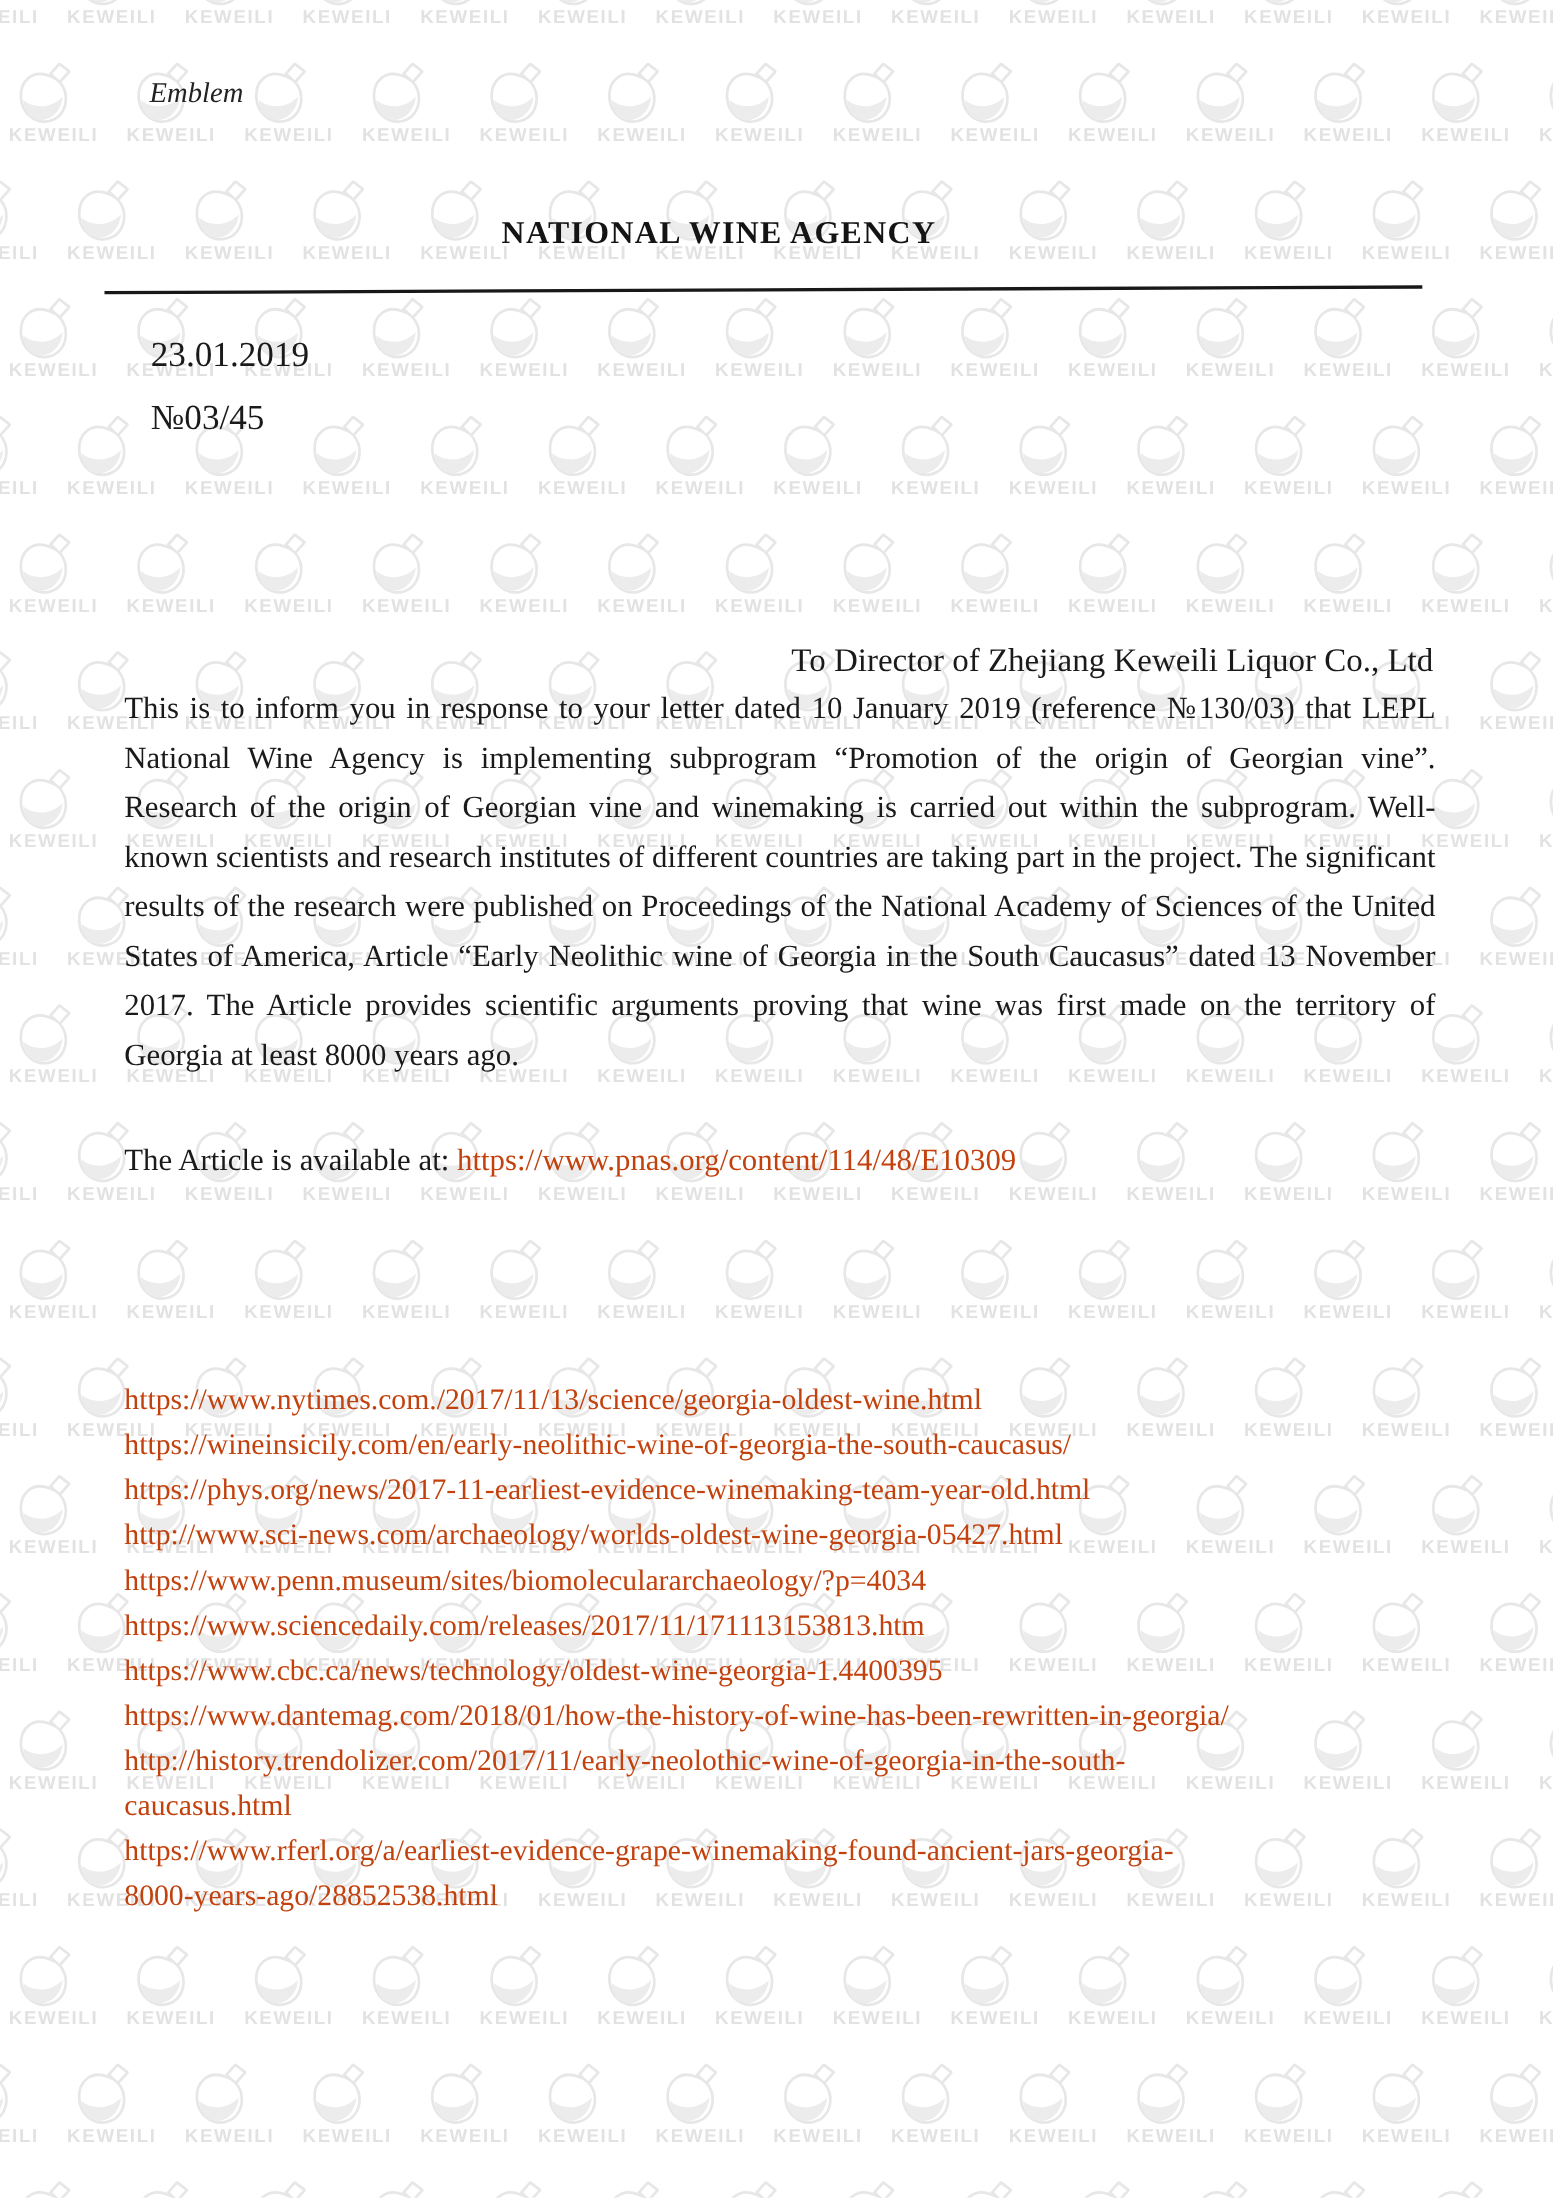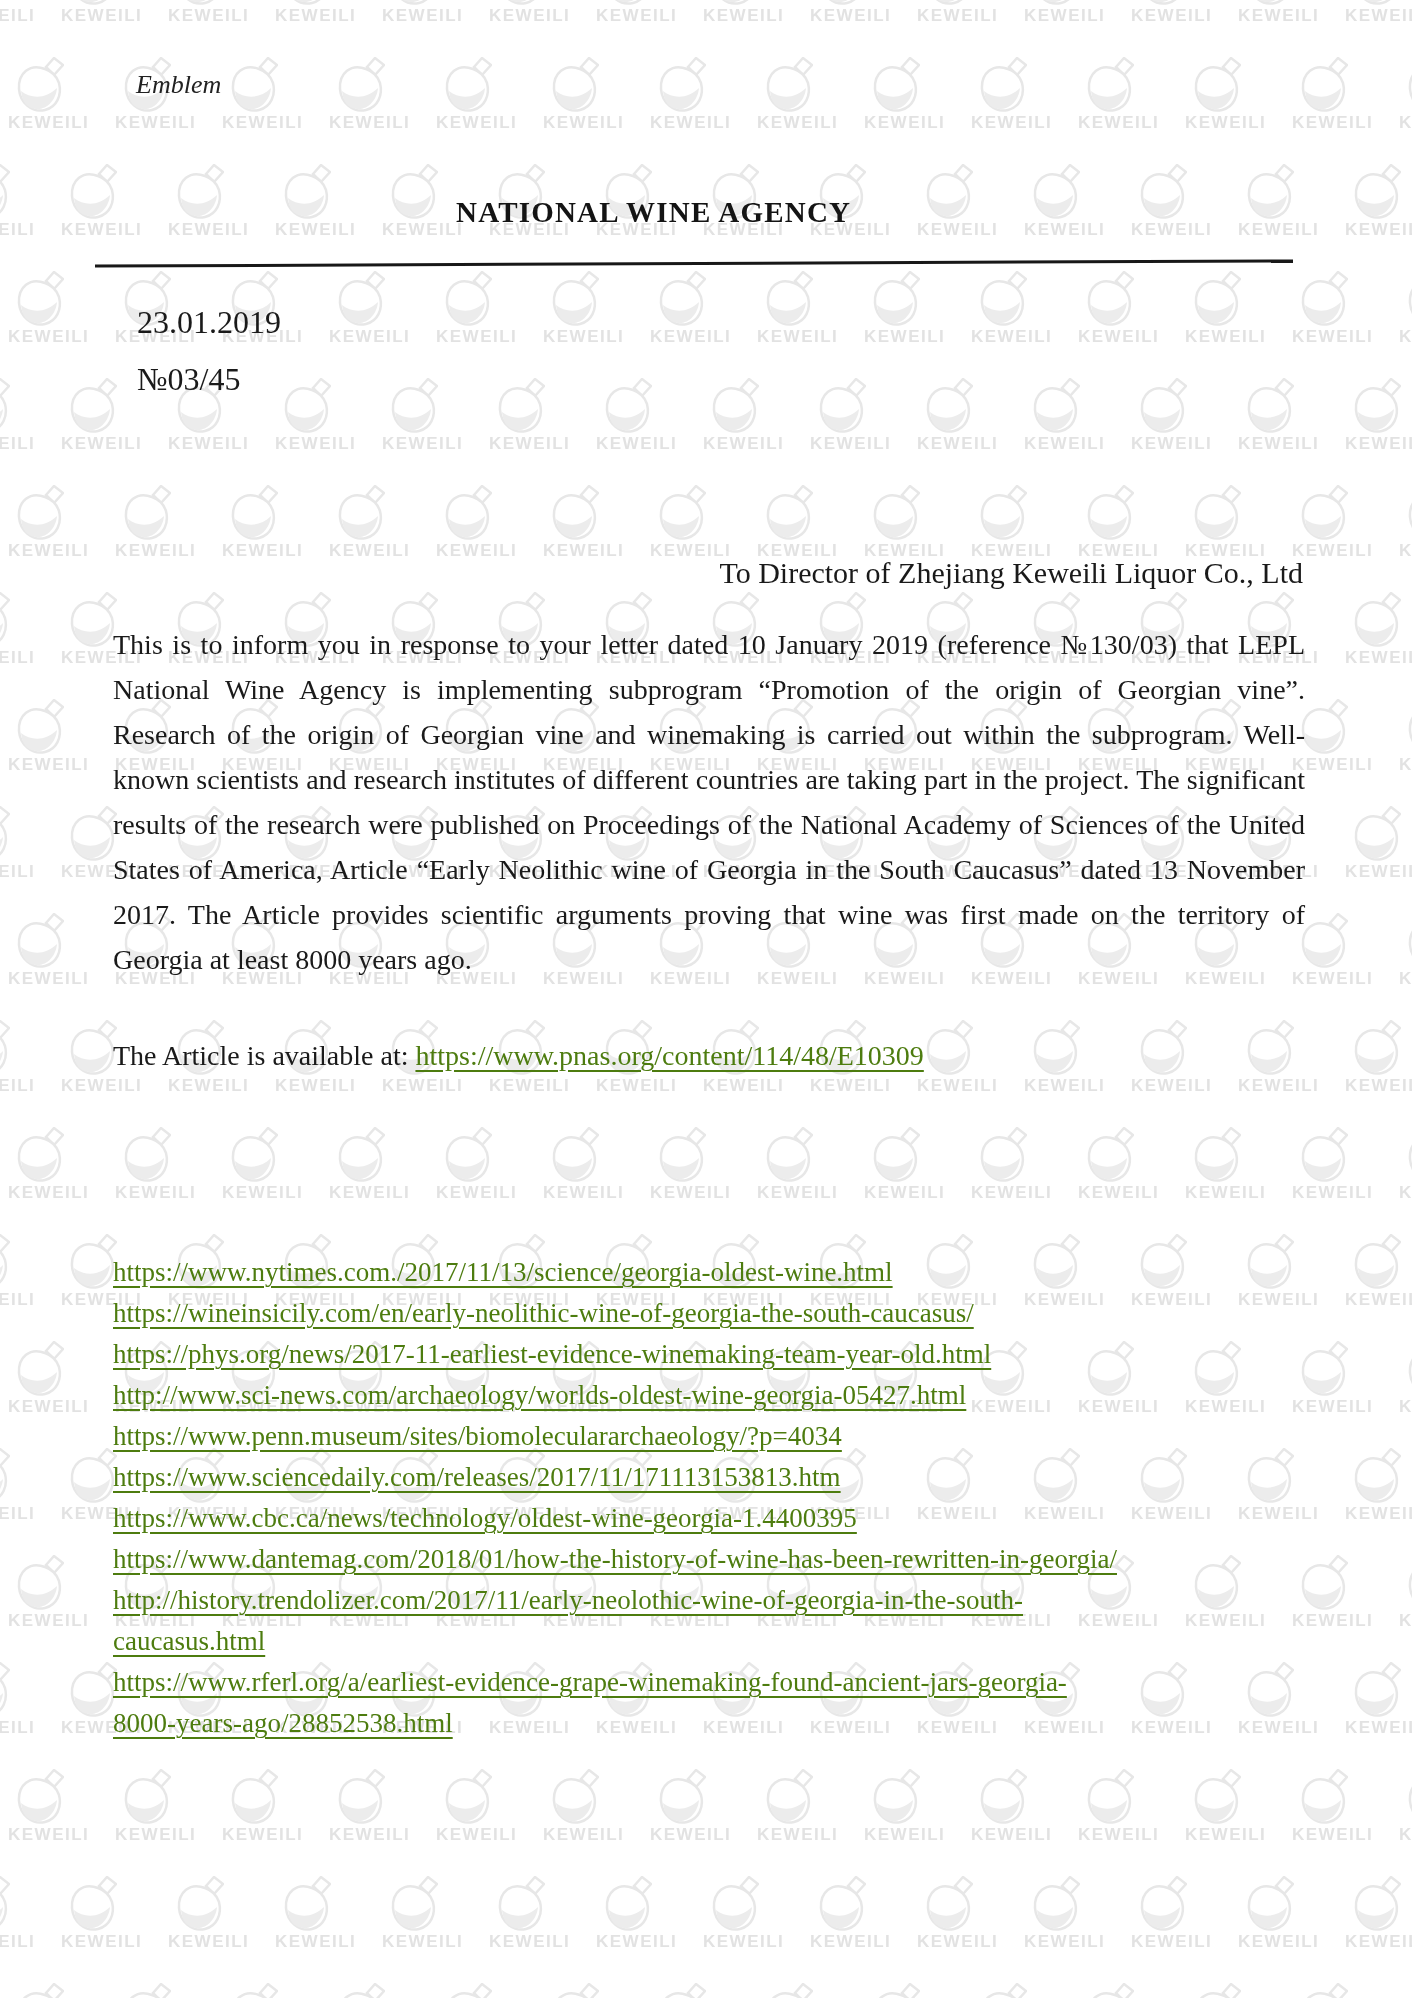--- a/index.html
+++ b/index.html
@@ -18,26 +18,26 @@
     font-family:"Liberation Sans", sans-serif;font-weight:bold;
     font-size:17px;letter-spacing:1.5px;color:#e2e2e2;
   }
   
   .content{position:absolute;inset:0;}
   .emblem{position:absolute;left:136px;top:70px;font-size:26px;font-style:italic;color:#222;}
   .title{position:absolute;left:456px;top:196px;margin:0;font-size:29px;font-weight:bold;letter-spacing:1.2px;color:#141414;}
   .title-rule{position:absolute;left:95px;top:262px;width:1198px;height:3px;background:#181818;transform:rotate(-0.25deg);}
   .date{position:absolute;left:137px;top:304px;font-size:32px;}
   .refnum{position:absolute;left:137px;top:361px;font-size:32px;}
-  .recipient{position:absolute;right:109px;top:556px;font-size:30px;}
+  .recipient{position:absolute;right:109px;top:584px;font-size:30px;}
   .para{position:absolute;left:113px;width:1192px;font-size:28px;line-height:45px;text-align:justify;margin:0;}
   .para1{top:622px;}
   .para2{top:1125px;}
   .article-line{position:absolute;left:113px;top:1040px;font-size:28px;margin:0;}
-  .doc-link{color:#4d7c0f;text-decoration:underline;text-decoration-thickness:2px;text-underline-offset:5px;}
+  .doc-link{color:#c2410c;text-decoration-thickness:2px;text-underline-offset:5px;}
   .links{position:absolute;left:113px;top:1252px;font-size:27px;line-height:41px;}
   .links .doc-link{display:block;}
 </style>
 </head>
 <body>
 
 <div class="page">
 
   <div class="watermark" id="watermark">
       <div class="wm-row" style="top: -74px; left: -52px;">

